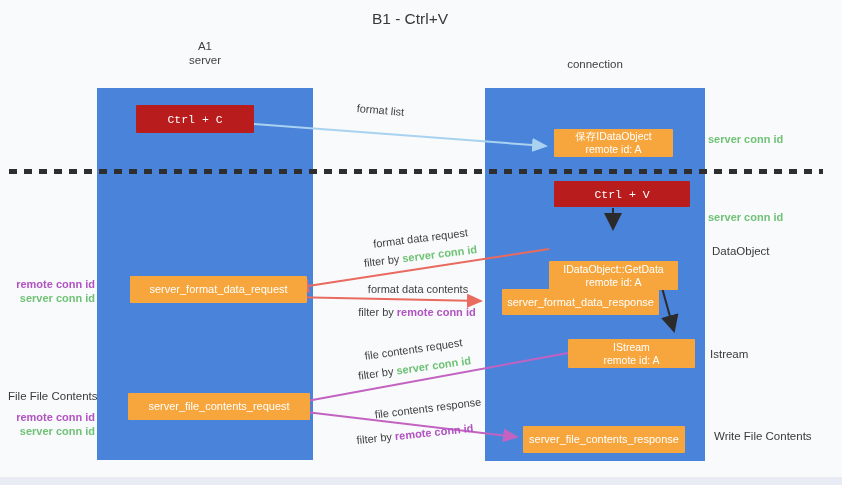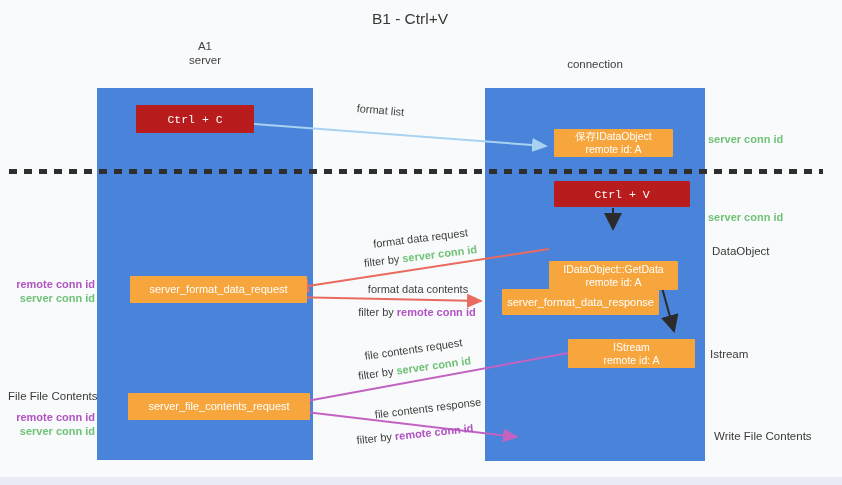--- a/index.html
+++ b/index.html
@@ -105,20 +105,23 @@
   <div class="node orange n-fmt-resp">
     <span>server_format_data_response</span>
   </div>
   <div class="node orange n-istream">
     <span>IStream</span>
     <span>remote id: A</span>
   </div>
   <div class="node orange n-file-req">
     <span>server_file_contents_request</span>
   </div>
+  <div class="node orange n-file-resp">
+    <span>server_file_contents_response</span>
+  </div>
 
   <div class="edge-label" style="left:333px;top:104px;width:95px;transform:rotate(5deg);">format list</div>
 
   <div class="edge-label" style="left:363px;top:232px;width:115px;transform:rotate(-7deg);">format data request</div>
   <div class="edge-label" style="left:358px;top:250px;width:125px;transform:rotate(-7deg);">
     <span>filter by </span><span class="green-t">server conn id</span>
   </div>
 
   <div class="edge-label" style="left:358px;top:283px;width:120px;">format data contents</div>
   <div class="edge-label" style="left:352px;top:306px;width:130px;">

